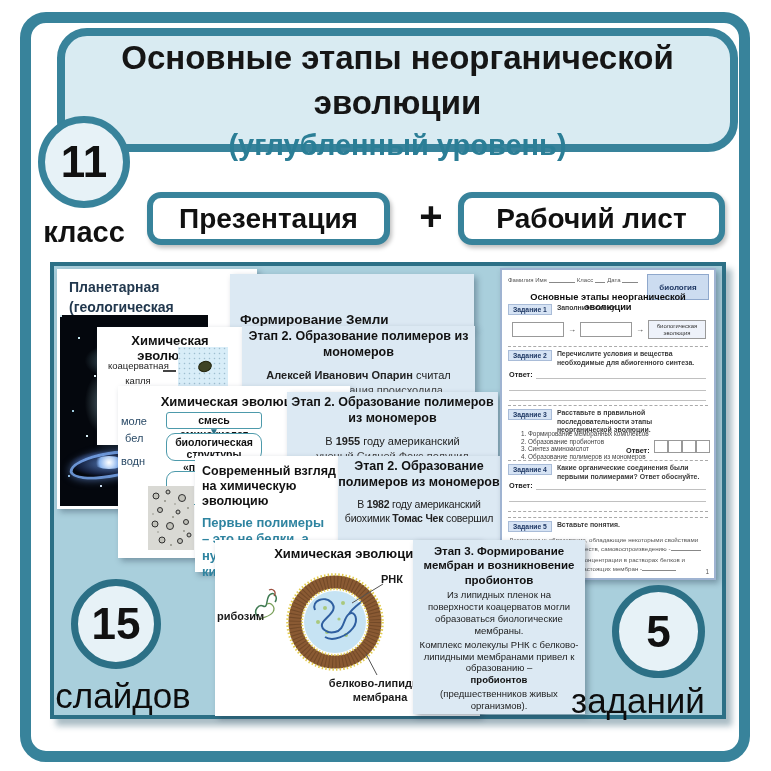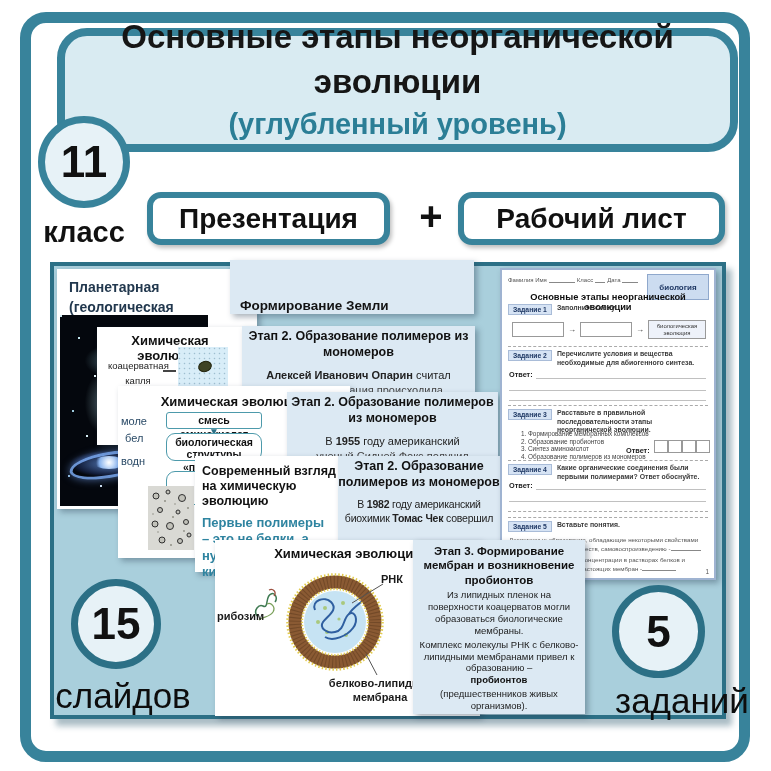--- a/index.html
+++ b/index.html
@@ -3,21 +3,21 @@
 <meta charset="utf-8">
 <style>
   html,body{margin:0;padding:0;background:#fff;}
   #stage{position:relative;width:771px;height:771px;background:#fff;overflow:hidden;
          font-family:"Liberation Sans",sans-serif;color:#111;}
   
   .frame{position:absolute;left:20px;top:12px;width:730px;height:750px;border:11px solid #38839b;
          border-radius:26px;box-sizing:border-box;}
   .titlebox{position:absolute;left:57px;top:28px;width:681px;height:124px;background:#d9ebf2;
             border:8px solid #38839b;border-radius:30px;box-sizing:border-box;display:flex;
-            flex-direction:column;justify-content:flex-end;align-items:center;text-align:center;z-index:2;}
+            flex-direction:column;justify-content:space-between;align-items:center;text-align:center;z-index:2;}
   .t-main{font-size:33px;font-weight:bold;color:#161616;line-height:1.35;}
   .t-sub{font-size:29px;font-weight:bold;color:#2b7e96;line-height:1.3;margin-top:2px;}
   .circle11{position:absolute;left:38px;top:116px;width:92px;height:92px;background:#e7f2f7;
             border:7px solid #38839b;border-radius:50%;box-sizing:border-box;display:flex;
             align-items:center;justify-content:center;font-size:44px;font-weight:bold;z-index:3;}
   .klass{position:absolute;left:28px;top:216px;width:112px;text-align:center;font-size:29px;font-weight:bold;}
   .btn{position:absolute;top:192px;height:53px;background:#fff;border:6px solid #38839b;border-radius:14px;
        box-sizing:border-box;display:flex;align-items:center;justify-content:center;font-size:28px;
        font-weight:bold;box-shadow:2px 3px 4px rgba(0,0,0,.25);}
   .btnL{left:147px;width:243px;}
@@ -37,21 +37,21 @@
        radial-gradient(ellipse 28px 45px at 30% 46%, rgba(190,235,245,.4), transparent 70%),
        radial-gradient(ellipse 55px 18px at 34% 78%, rgba(110,160,240,.75), rgba(50,80,160,.3) 60%, transparent 75%),
        #04070d;}
   #ring{position:absolute;left:9px;top:137px;width:80px;height:26px;border:3px solid rgba(130,180,255,.8);
         border-radius:50%;transform:rotate(-10deg);box-shadow:0 0 9px rgba(120,170,255,.6);box-sizing:border-box;}
   #core{position:absolute;left:33px;top:141px;width:32px;height:13px;border-radius:50%;
         background:radial-gradient(circle, #fff, rgba(150,195,255,.85) 55%, transparent 75%);}
   #stars{position:absolute;left:0;top:0;width:2px;height:2px;background:#cfe9f2;
          box-shadow:18px 22px #bfe3ec,34px 60px #e8f6fa,12px 95px #9ecbdd,26px 120px #d7eef5,8px 160px #8fb9d8,40px 170px #cde;}
   
-  #s3{left:230px;top:260px;width:244px;height:54px;z-index:2;text-decoration:underline;}
+  #s3{left:230px;top:274px;width:244px;height:54px;z-index:2;text-decoration:underline;}
   #s3 .stitle{position:absolute;left:10px;bottom:1px;font-size:13.5px;font-weight:bold;color:#131313;}
   
   #s2{left:97px;top:327px;width:146px;height:118px;z-index:3;}
   #s2 .stitle{text-align:center;padding-top:6px;font-size:13px;font-weight:bold;}
   #s2 .clabel{position:absolute;left:11px;top:31px;width:60px;text-align:center;font-size:9.5px;
               color:#222;line-height:1.6;}
   #s2 .dash{position:absolute;left:66px;top:43px;width:13px;height:1.5px;background:#444;}
   #drop{position:absolute;left:81px;top:20px;width:50px;height:39px;background:
         radial-gradient(circle at 30% 30%, rgba(90,135,160,.45) .6px, transparent 1.1px),#d8edf8;
         background-size:5px 5px;}
@@ -124,21 +124,21 @@
   .cell{width:14px;height:13px;border:1px solid #999;background:#fff;box-sizing:border-box;}
   .p5{font-size:6.2px;color:#555;}
   #pagenum{right:5px;bottom:3px;font-size:6.5px;color:#555;}
   
   .ccirc{position:absolute;background:#e7f2f7;border:7px solid #2c7086;border-radius:50%;box-sizing:border-box;
          display:flex;align-items:center;justify-content:center;font-size:44px;font-weight:bold;z-index:12;}
   #c15{left:71px;top:579px;width:90px;height:90px;}
   #c5{left:612px;top:585px;width:93px;height:93px;}
   .clabel-big{position:absolute;z-index:12;text-align:center;font-size:35px;font-weight:normal;color:#0d0d0d;}
   #lab15{left:34px;top:676px;width:178px;}
-  #lab5{left:596px;top:681px;width:172px;}
+  #lab5{left:552px;top:681px;width:172px;}
 </style>
 </head>
 <body>
 
 <div id="stage">
   <div class="frame"></div>
 
   <div class="titlebox">
     <div class="t-main">Основные этапы неорганической</div>
     <div class="t-main">эволюции</div>

